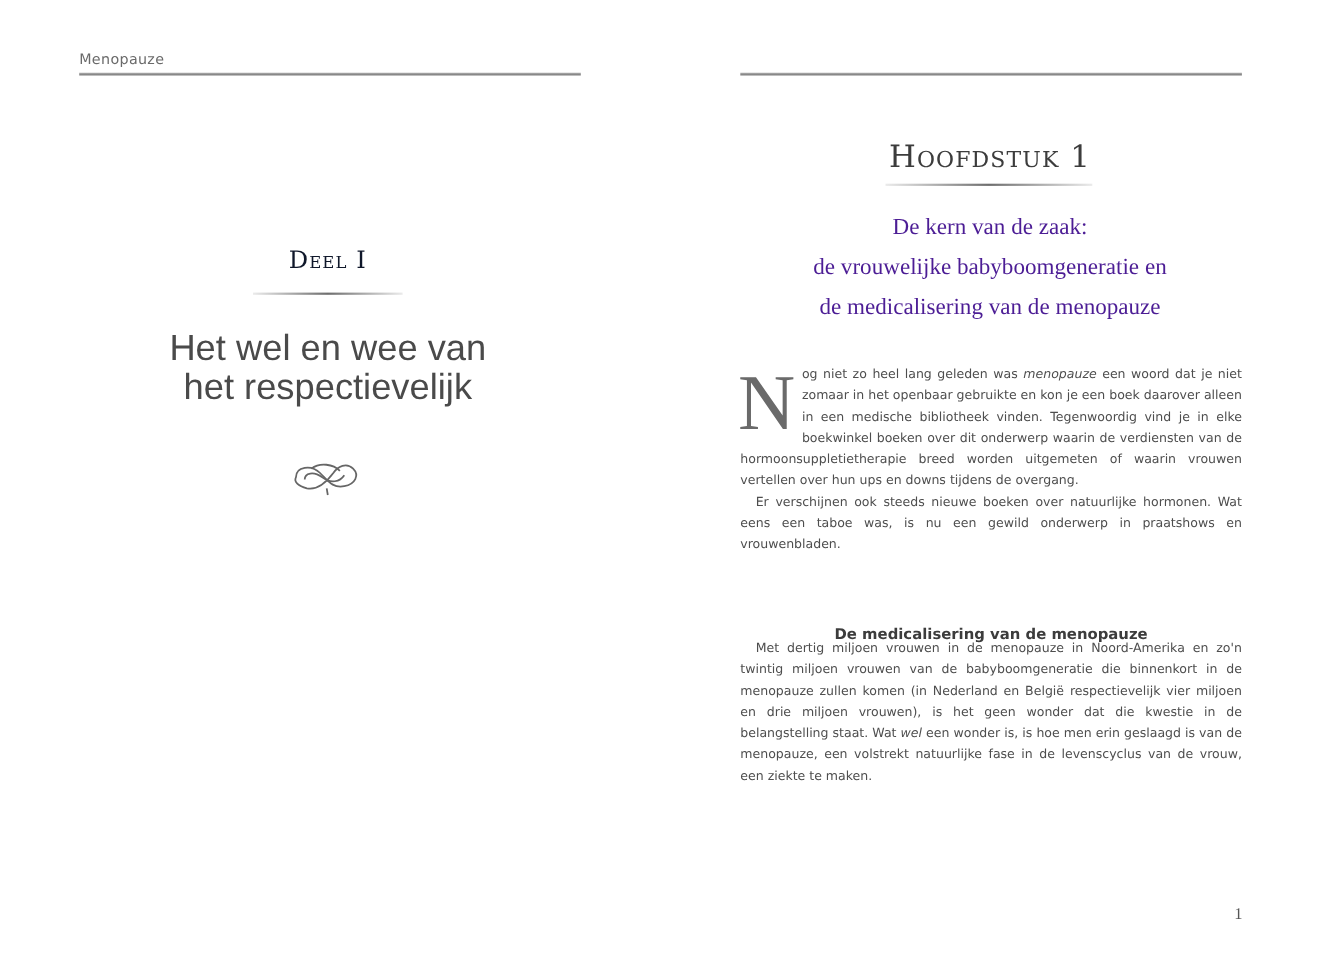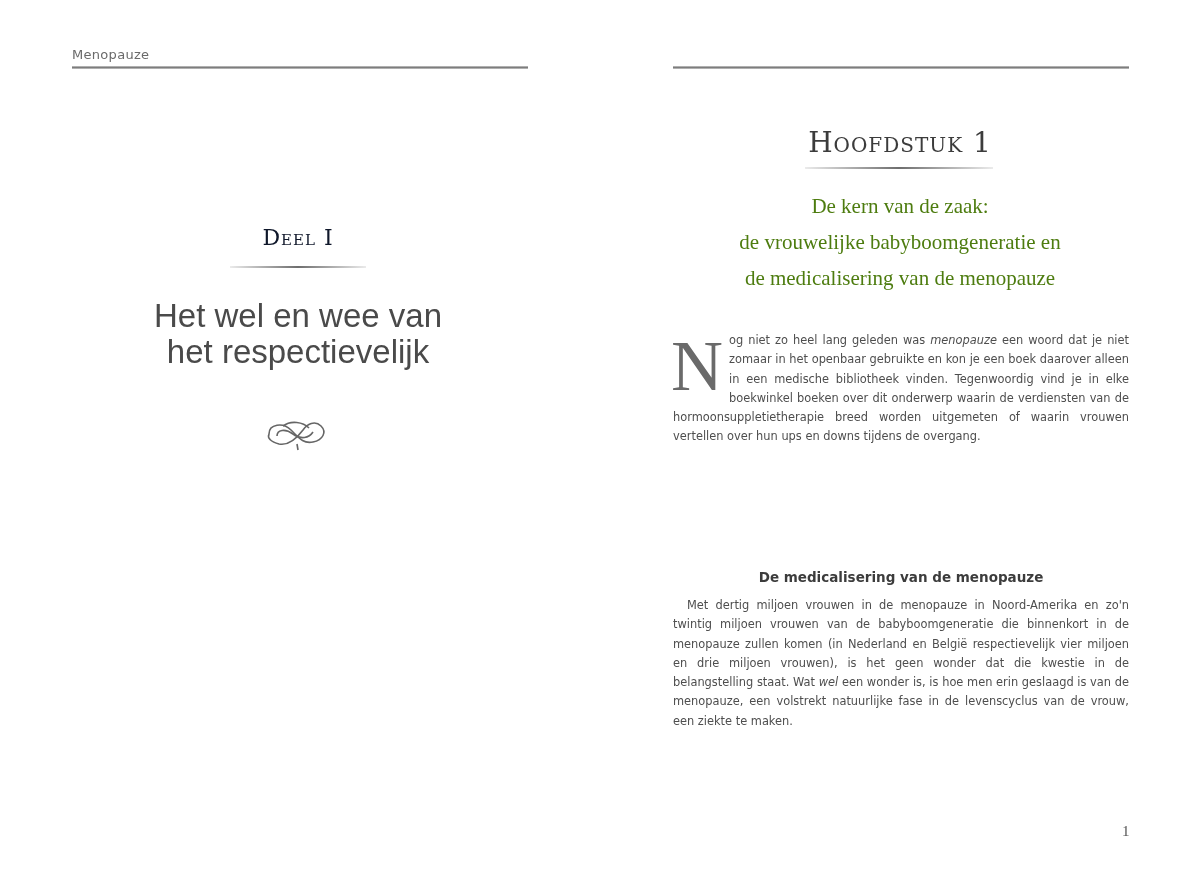--- a/index.html
+++ b/index.html
@@ -45,41 +45,41 @@
   
   .chapter-label {
     position: absolute; left: 0; width: 600px; top: 126px; text-align: center;
     font-family: "DejaVu Serif", serif; font-size: 28px; color: #3c3c3c;
     font-variant: small-caps; letter-spacing: 1px;
   }
   .page-right .ornament-rule { left: 205px; width: 188px; top: 167px; }
 
   .chapter-title {
     position: absolute; left: 60px; width: 480px; top: 188px; text-align: center;
-    font-family: "Liberation Serif", serif; font-size: 21px; line-height: 36px; color: #4d7c0f;
+    font-family: "Liberation Serif", serif; font-size: 21px; line-height: 36px; color: #4c1d95;
   }
   .chapter-title div { white-space: nowrap; }
 
   .body-text {
     position: absolute; left: 73px; width: 456px;
     font-family: "DejaVu Sans", sans-serif; font-size: 11.4px; line-height: 19.3px; color: #4e4e4e;
     text-align: justify;
   }
   .body-text p { margin: 0; }
   .body-text p.indent { text-indent: 14px; }
   .intro { top: 331px; }
   .dropcap {
     float: left; font-family: "Liberation Serif", serif; font-size: 72px; line-height: 58px;
     color: #6a6a6a; margin: 2px 6px 0 -2px; padding-top: 4px;
   }
   .section-heading {
     position: absolute; left: 73px; width: 456px; top: 569px; text-align: center;
     font-family: "DejaVu Sans", sans-serif; font-weight: bold; font-size: 13.5px; color: #3c3c3c;
   }
-  .section-body { top: 596px; }
+  .section-body { top: 580px; }
   .page-number {
     position: absolute; left: 522px; top: 823px;
     font-family: "Liberation Serif", serif; font-size: 15px; color: #555;
   }
   em { font-style: italic; }
 </style>
 </head>
 <body>
 
 <div class="page page-left">
@@ -111,20 +111,21 @@
   <div class="ornament-rule"></div>
 
   <div class="chapter-title">
     <div>De kern van de zaak:</div>
     <div>de vrouwelijke babyboomgeneratie en</div>
     <div>de medicalisering van de menopauze</div>
   </div>
 
   <div class="body-text intro">
     <p><span class="dropcap">N</span><span>og niet zo heel lang geleden was </span><em>menopauze</em><span> een woord dat je niet zomaar in het openbaar gebruikte en kon je een boek daarover alleen in een medische bibliotheek vinden. Tegenwoordig vind je in elke boekwinkel boeken over dit onderwerp waarin de verdiensten van de hormoonsuppletietherapie breed worden uitgemeten of waarin vrouwen vertellen over hun ups en downs tijdens de overgang.</span></p>
+    <p class="indent">Er verschijnen ook steeds nieuwe boeken over natuurlijke hormonen. Wat eens een taboe was, is nu een gewild onderwerp in praatshows en vrouwenbladen.</p>
   </div>
 
   <div class="section-heading">De medicalisering van de menopauze</div>
 
   <div class="body-text section-body">
     <p class="indent"><span>Met dertig miljoen vrouwen in de menopauze in Noord-Amerika en zo'n twintig miljoen vrouwen van de babyboomgeneratie die binnenkort in de menopauze zullen komen (in Nederland en België respectievelijk vier miljoen en drie miljoen vrouwen), is het geen wonder dat die kwestie in de belangstelling staat. Wat </span><em>wel</em><span> een wonder is, is hoe men erin geslaagd is van de menopauze, een volstrekt natuurlijke fase in de levenscyclus van de vrouw, een ziekte te maken.</span></p>
   </div>
 
   <div class="page-number">1</div>
 </div>

